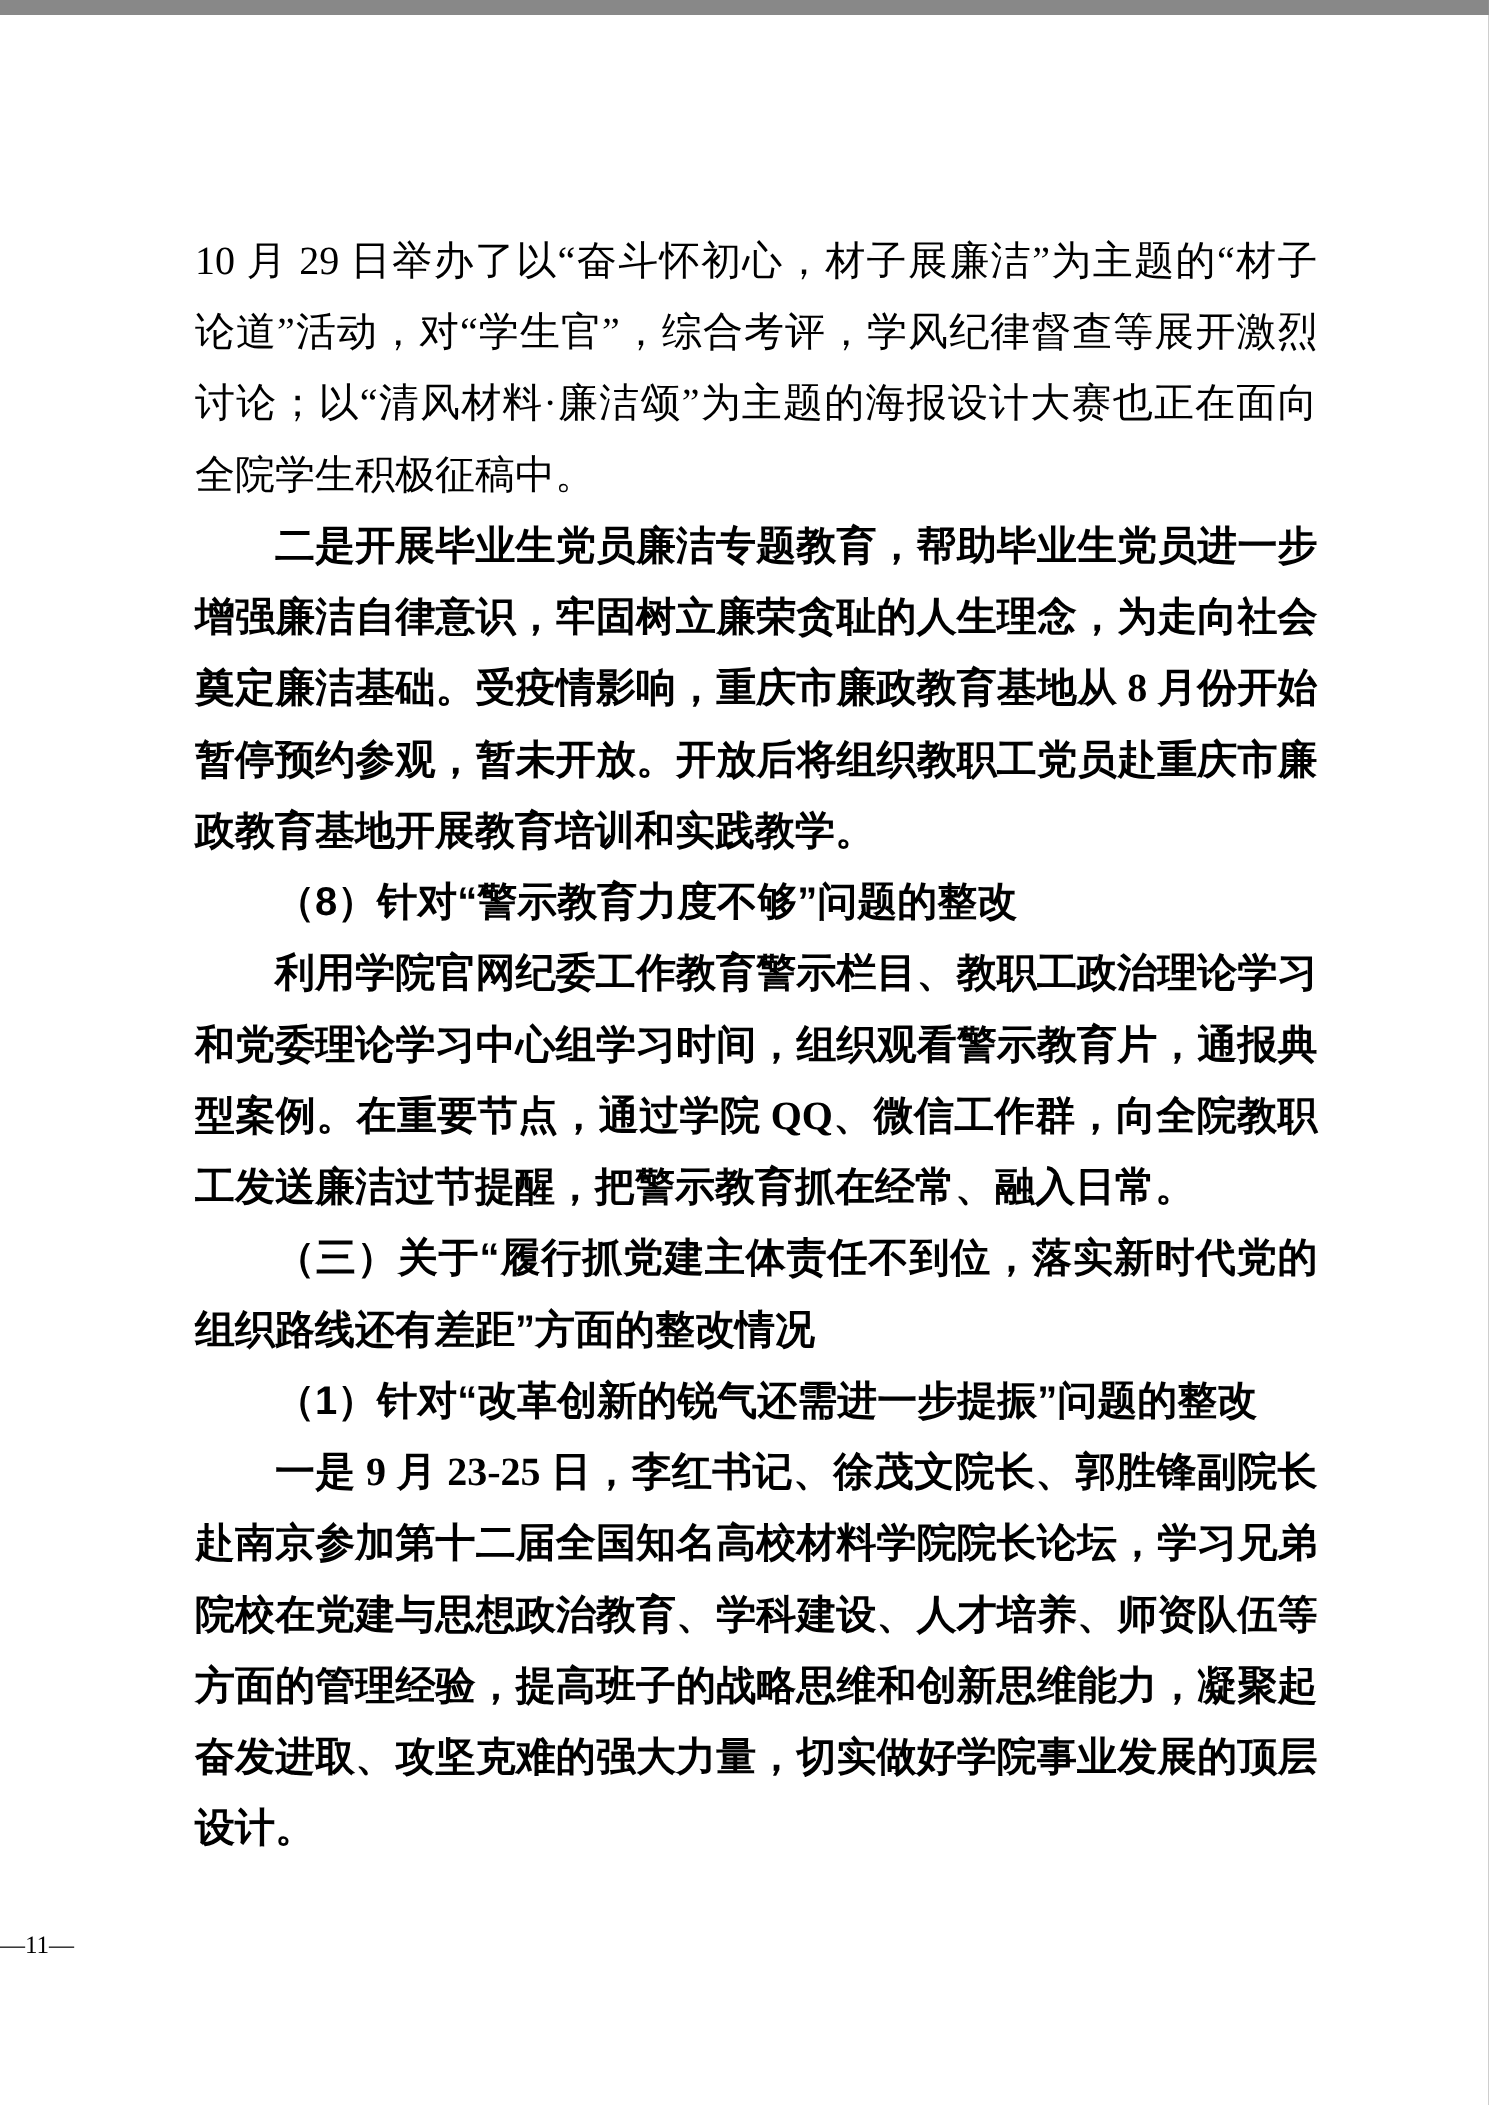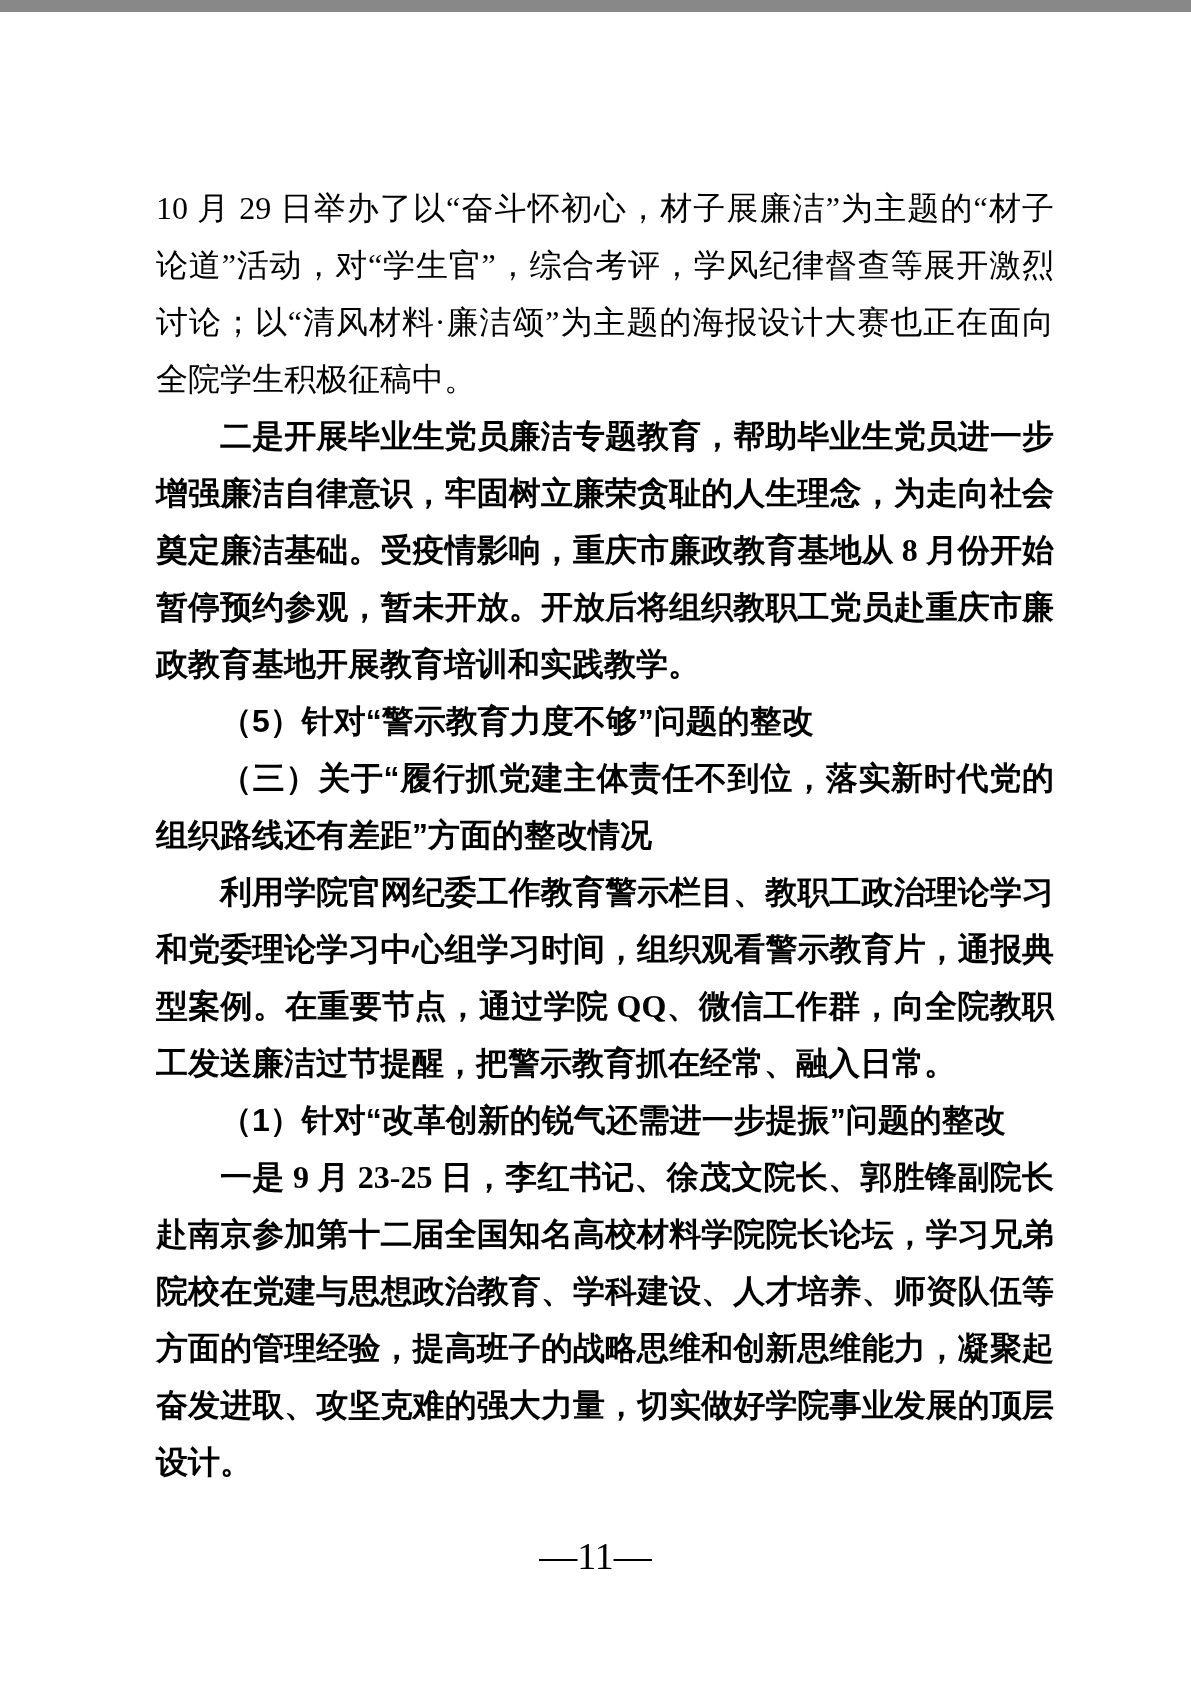--- a/index.html
+++ b/index.html
@@ -37,43 +37,42 @@
   }
   .para.heading {
     font-family: "Liberation Sans", "DejaVu Sans", sans-serif;
     font-weight: bold;
   }
   .page-footer {
     position: absolute;
     left: 0;
     top: 1524px;
     width: 100%;
-    text-align: center;
     font-family: "Liberation Serif", "DejaVu Serif", serif;
-    font-size: 38px;
+    font-size: 20px;
     line-height: 40px;
     color: #000000;
   }
 </style>
 </head>
 <body>
 
 <div class="page">
 
   <div class="doc-content">
 
     <p class="para">10 月 29 日举办了以“奋斗怀初心，材子展廉洁”为主题的“材子论道”活动，对“学生官”，综合考评，学风纪律督查等展开激烈讨论；以“清风材料·廉洁颂”为主题的海报设计大赛也正在面向全院学生积极征稿中。</p>
 
     <p class="para indent">二是开展毕业生党员廉洁专题教育，帮助毕业生党员进一步增强廉洁自律意识，牢固树立廉荣贪耻的人生理念，为走向社会奠定廉洁基础。受疫情影响，重庆市廉政教育基地从 8 月份开始暂停预约参观，暂未开放。开放后将组织教职工党员赴重庆市廉政教育基地开展教育培训和实践教学。</p>
 
-    <p class="para indent heading">（5）针对“警示教育力度不够”问题的整改</p>
+    <p class="para indent heading">（8）针对“警示教育力度不够”问题的整改</p>
+
+    <p class="para indent">利用学院官网纪委工作教育警示栏目、教职工政治理论学习和党委理论学习中心组学习时间，组织观看警示教育片，通报典型案例。在重要节点，通过学院 QQ、微信工作群，向全院教职工发送廉洁过节提醒，把警示教育抓在经常、融入日常。</p>
 
     <p class="para indent heading">（三）关于“履行抓党建主体责任不到位，落实新时代党的组织路线还有差距”方面的整改情况</p>
-
-    <p class="para indent">利用学院官网纪委工作教育警示栏目、教职工政治理论学习和党委理论学习中心组学习时间，组织观看警示教育片，通报典型案例。在重要节点，通过学院 QQ、微信工作群，向全院教职工发送廉洁过节提醒，把警示教育抓在经常、融入日常。</p>
 
 
     <p class="para indent heading">（1）针对“改革创新的锐气还需进一步提振”问题的整改</p>
 
     <p class="para indent">一是 9 月 23-25 日，李红书记、徐茂文院长、郭胜锋副院长赴南京参加第十二届全国知名高校材料学院院长论坛，学习兄弟院校在党建与思想政治教育、学科建设、人才培养、师资队伍等方面的管理经验，提高班子的战略思维和创新思维能力，凝聚起奋发进取、攻坚克难的强大力量，切实做好学院事业发展的顶层设计。</p>
 
   </div>
 
   <div class="page-footer">—11—</div>
 

